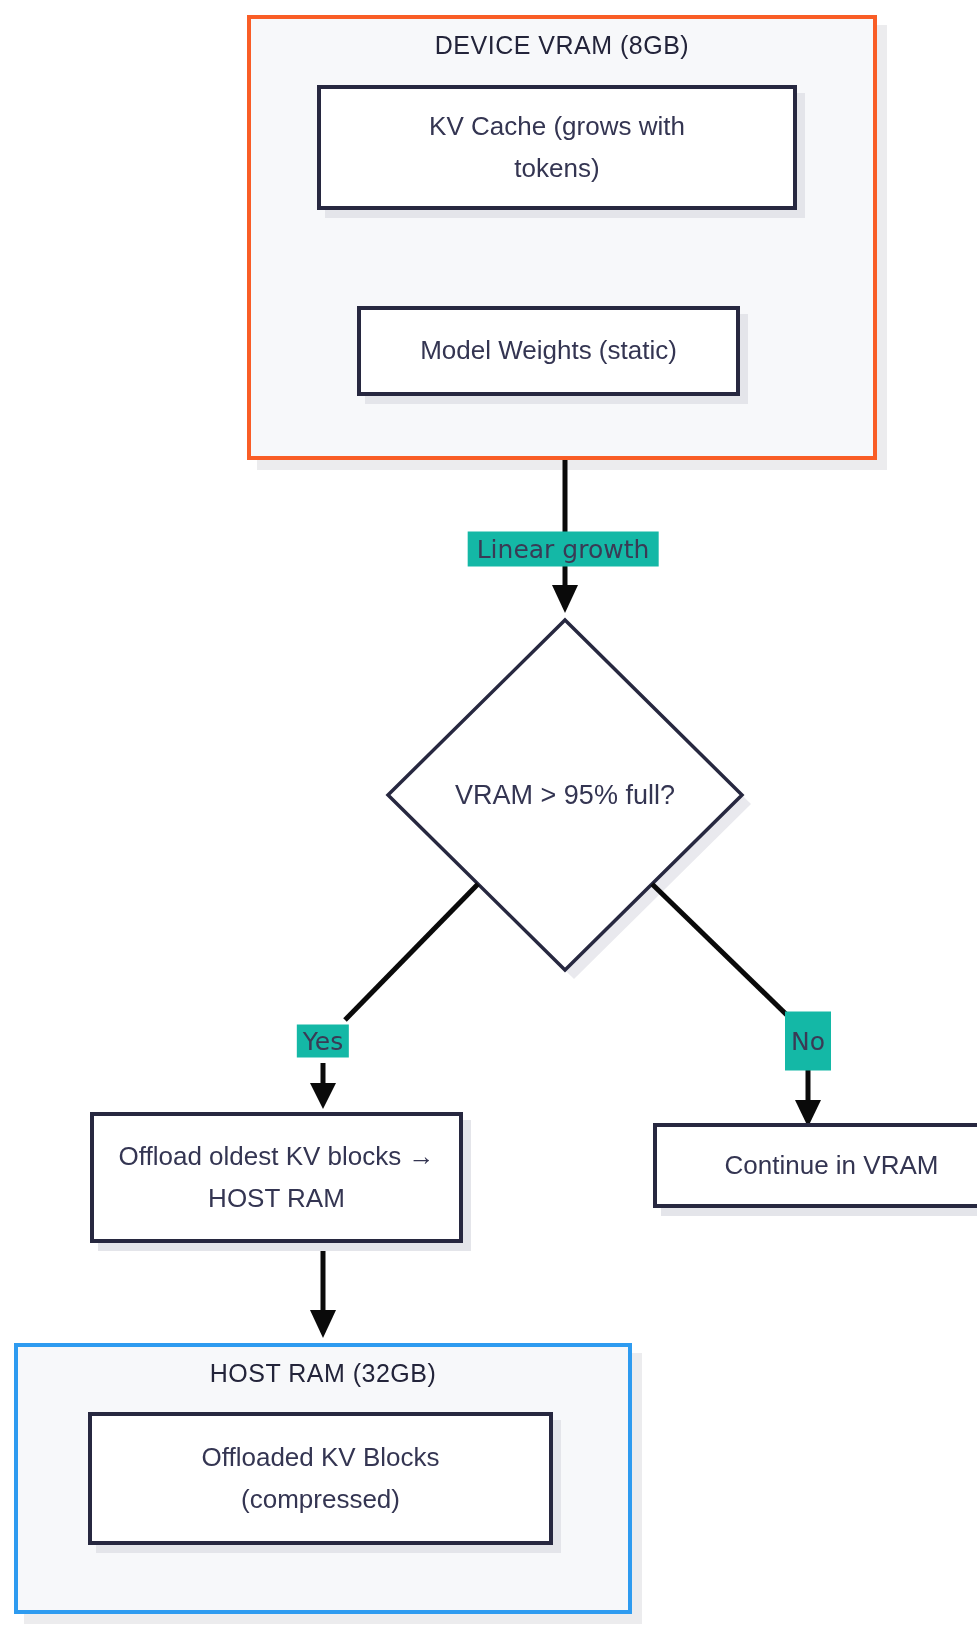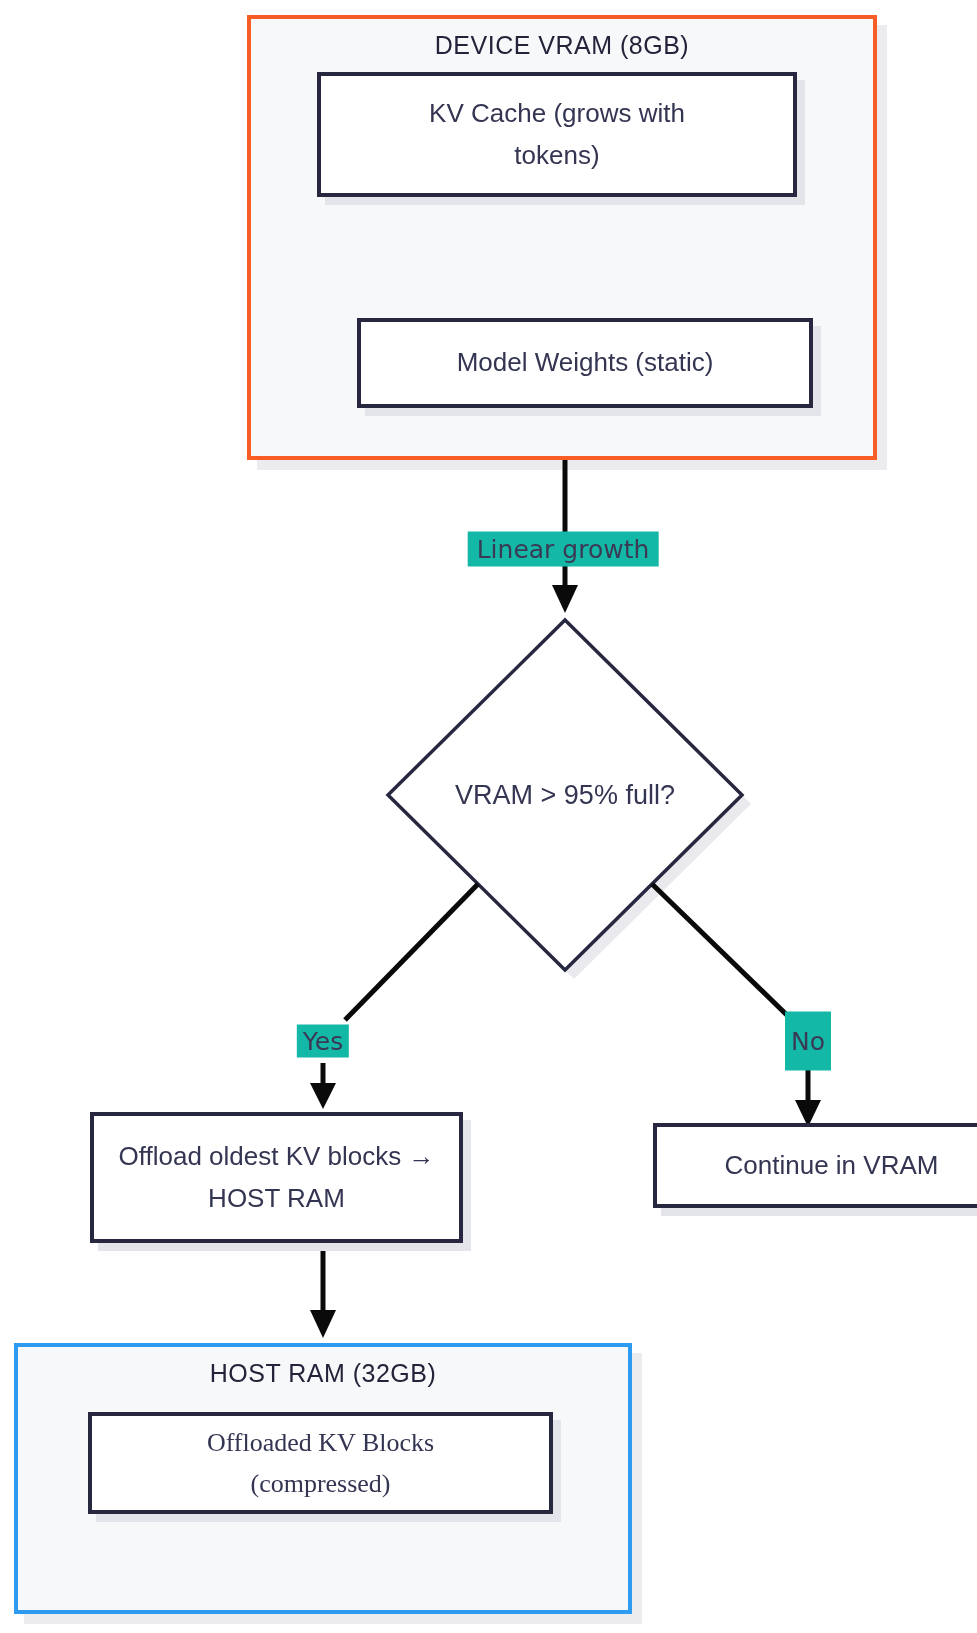--- a/index.html
+++ b/index.html
@@ -43,25 +43,25 @@
     box-shadow: 8px 8px 0 #e4e5ea;
     display: flex;
     flex-direction: column;
     align-items: center;
     justify-content: center;
     text-align: center;
     font-size: 26px;
     line-height: 1.58;
     color: #343552;
   }
-  .node.kv        { left: 317px; top: 72px;   width: 480px; height: 125px; }
-  .node.weights   { left: 357px; top: 318px;  width: 456px; height: 90px;  }
+  .node.kv        { left: 317px; top: 85px;   width: 480px; height: 125px; }
+  .node.weights   { left: 357px; top: 306px;  width: 383px; height: 90px;  }
   .node.offload   { left: 90px;  top: 1112px; width: 373px; height: 131px; }
   .node.continue  { left: 653px; top: 1123px; width: 357px; height: 85px;  }
-  .node.offloaded { left: 88px;  top: 1412px; width: 465px; height: 102px; font-family: Liberation Serif, serif; }
+  .node.offloaded { left: 88px;  top: 1412px; width: 465px; height: 133px; }
   .edge-label {
     position: absolute;
     transform: translate(-50%, -50%);
     background: #14b8a6;
     color: #3a3a55;
     font-family: "DejaVu Sans", sans-serif;
     font-size: 25px;
     padding: 3px 9px;
     white-space: nowrap;
   }

